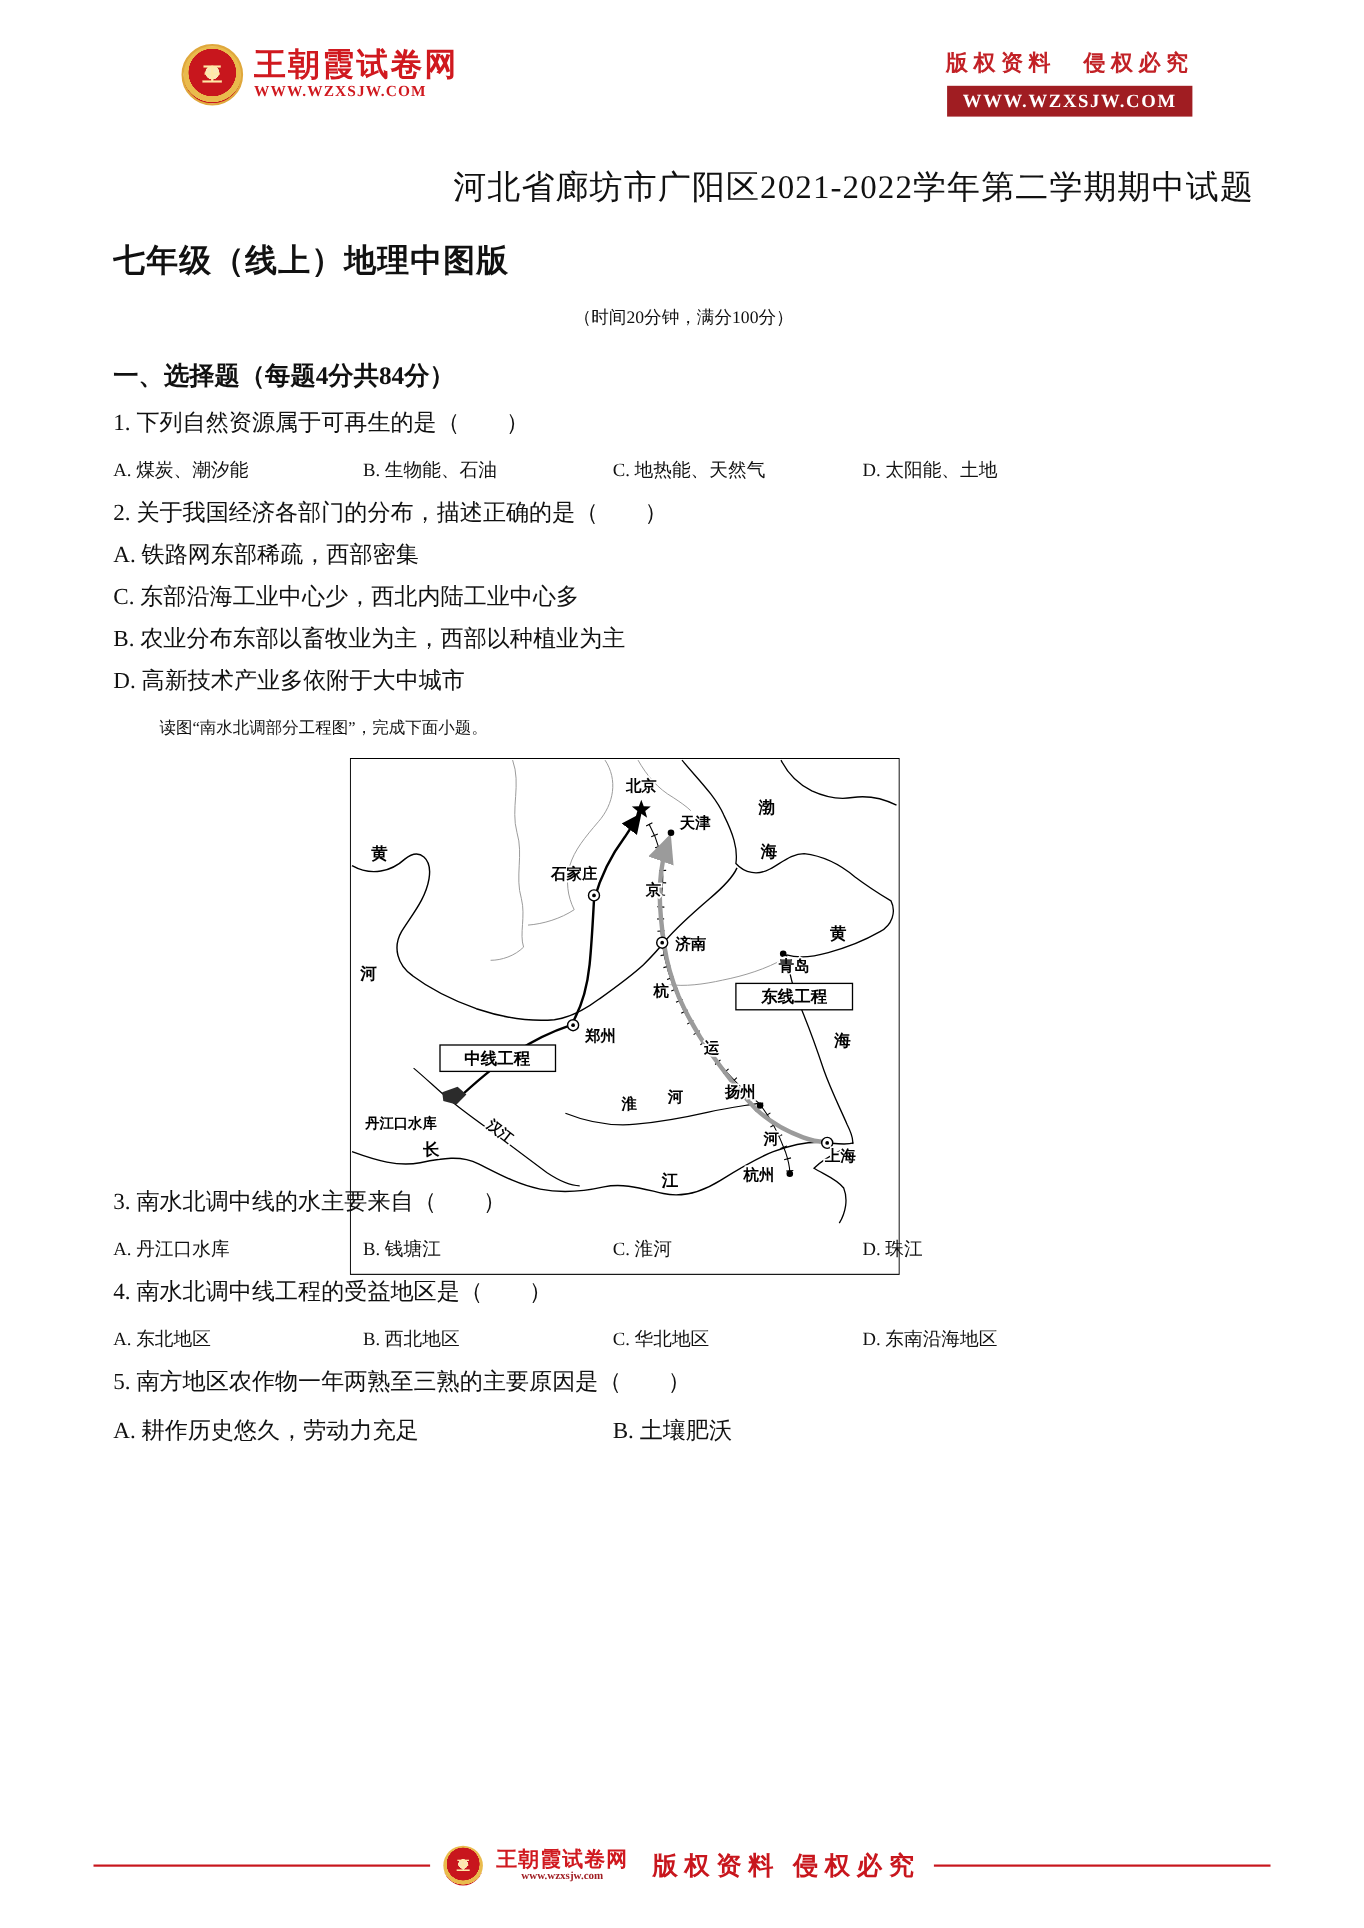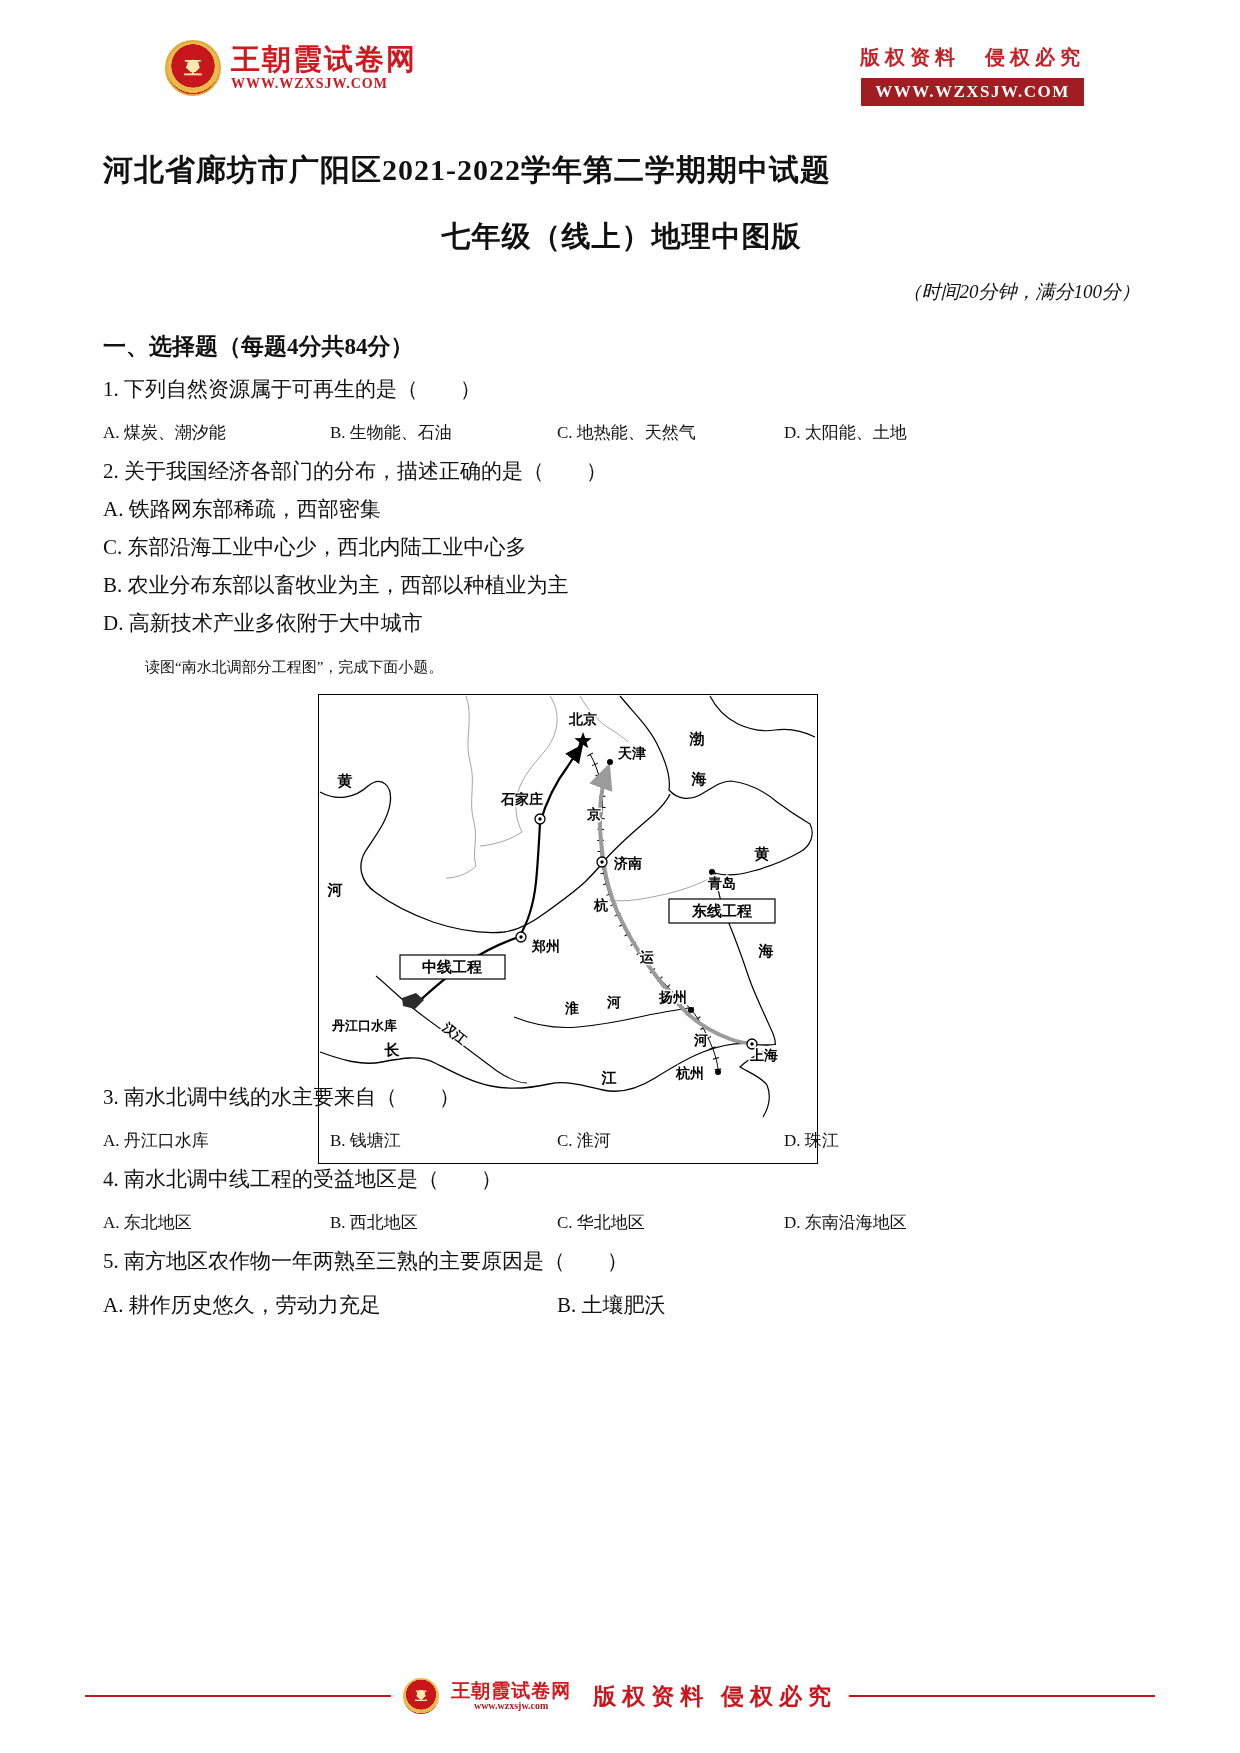--- a/index.html
+++ b/index.html
@@ -19,23 +19,23 @@
     border: 2px solid #e0a83c; display: flex; align-items: center; justify-content: center;
     color: #ffe9a8; font-size: 18px; font-weight: bold; flex: 0 0 auto;
   }
   .site-name { color: #d0191f; font-size: 29px; font-weight: bold; letter-spacing: 2px; line-height: 1.1; }
   .site-url  { color: #d0191f; font-size: 14px; font-weight: bold; letter-spacing: 1px; }
   .hdr-right { text-align: center; padding-top: 4px; }
   .rights    { color: #c22126; font-size: 20px; font-weight: bold; letter-spacing: 5px; margin-bottom: 7px; }
   .banner    { background: #a01d22; color: #fff; font-size: 17px; font-weight: bold; letter-spacing: 1.5px; padding: 4px 14px; display: inline-block; }
 
   
-  .t1 { text-align: left; font-size: 30px; font-weight: bold; margin: 30px 0 0; letter-spacing: 1px; }
-  .t2 { text-align: center; font-size: 29px; font-weight: bold; margin: 26px 0 0; letter-spacing: 1px; }
-  .t3 { text-align: right; font-size: 19px; margin: 22px 0 0; font-style: italic; }
+  .t1 { text-align: right; font-size: 30px; font-weight: normal; margin: 30px 0 0; letter-spacing: 1px; }
+  .t2 { text-align: left; font-size: 29px; font-weight: bold; margin: 26px 0 0; letter-spacing: 1px; }
+  .t3 { text-align: center; font-size: 16px; margin: 22px 0 0; }
 
   .sec { font-size: 23px; font-weight: bold; margin: 26px 0 13px; }
 
   
   .line { font-size: 21px; line-height: 22px; margin-top: 16px; }
   .opt-row4 { display: grid; grid-template-columns: 227px 227px 227px auto; font-size: 17px; line-height: 22px; margin-top: 22px; }
   .opt-row2 { display: grid; grid-template-columns: 454px auto; font-size: 21px; line-height: 22px; margin-top: 22px; }
   .intro { font-size: 15px; line-height: 22px; margin-top: 22px; padding-left: 42px; }
 
   

